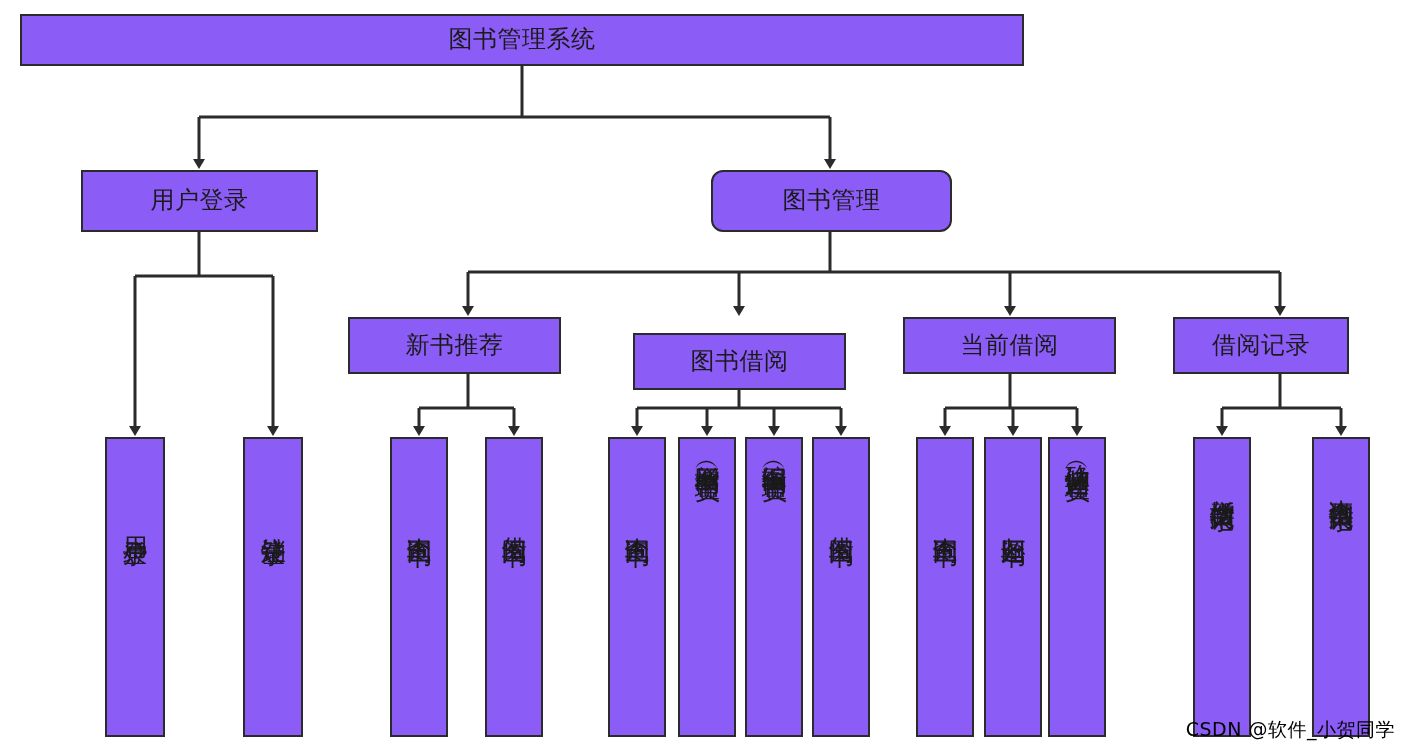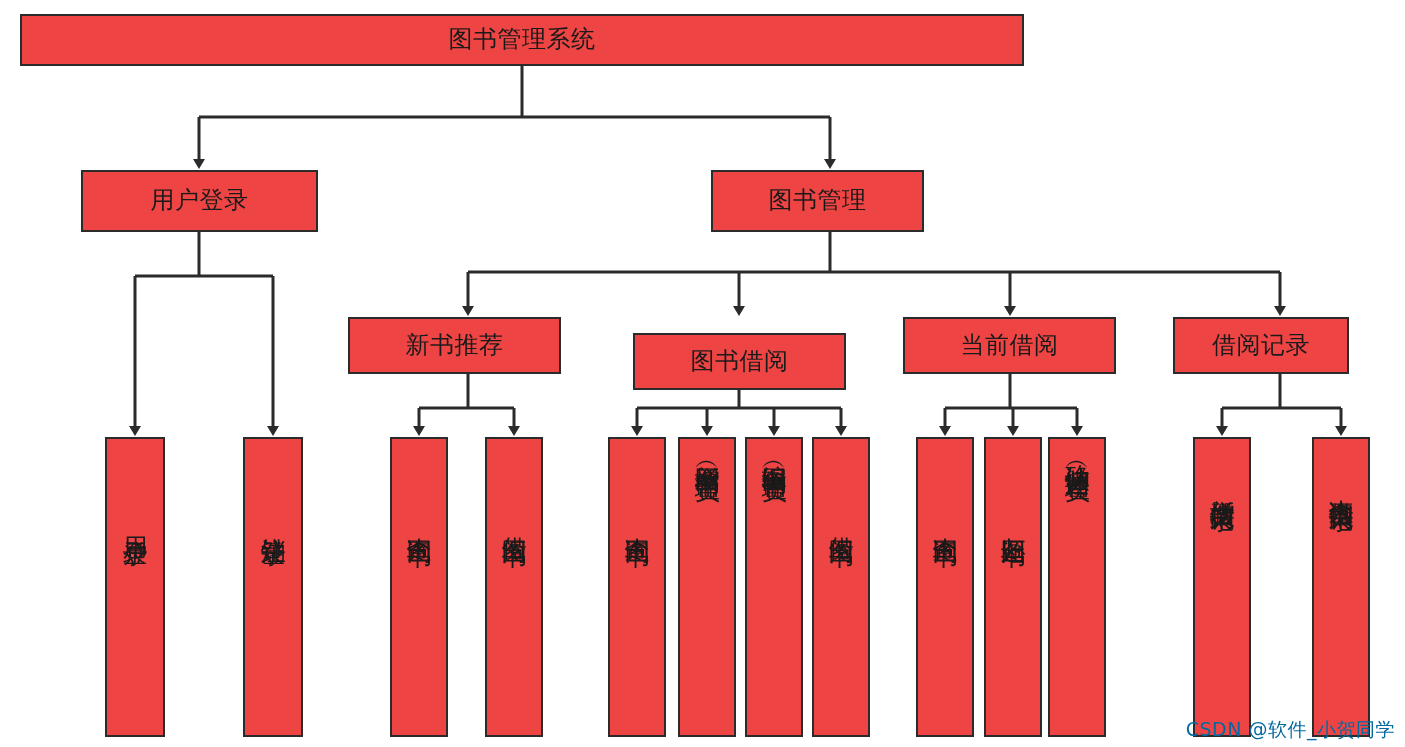--- a/index.html
+++ b/index.html
@@ -21,21 +21,21 @@
     position: absolute;
     left: 0;
     top: 0;
     width: 1405px;
     height: 747px;
     pointer-events: none;
   }
   .node {
     position: absolute;
     box-sizing: border-box;
-    background: #ef4444;
+    background: #8b5cf6;
     border: 2.5px solid #2b2b2b;
     display: flex;
     align-items: center;
     justify-content: center;
     color: #1a1a1a;
   }
   .node.horiz .label {
     font-size: 24px;
     line-height: 1.15;
     letter-spacing: 0.5px;
@@ -53,21 +53,21 @@
     text-orientation: upright;
     letter-spacing: 2px;
     white-space: nowrap;
     color: #1a1a1a;
   }
   .watermark {
     position: absolute;
     right: 10px;
     bottom: 4px;
     font-size: 19px;
-    color: #0369a1;
+    color: #000000;
     white-space: nowrap;
     letter-spacing: 0.5px;
   }
 </style>
 </head>
 <body>
 
 <div id="canvas">
 
   <svg class="edges" viewBox="0 0 1405 747" xmlns="http://www.w3.org/2000/svg">
@@ -124,21 +124,21 @@
   </svg>
 
   <div class="node horiz" style="left:20px; top:14px; width:1004px; height:52px;">
     <span class="label">图书管理系统</span>
   </div>
 
   <div class="node horiz" style="left:81px; top:170px; width:237px; height:62px;">
     <span class="label">用户登录</span>
   </div>
 
-  <div class="node horiz" style="left:711px; top:170px; width:213px; height:62px;">
+  <div class="node horiz" style="left:711px; top:170px; width:241px; height:62px;border-radius:12px;">
     <span class="label">图书管理</span>
   </div>
 
   <div class="node horiz" style="left:348px; top:317px; width:213px; height:57px;">
     <span class="label">新书推荐</span>
   </div>
 
   <div class="node horiz" style="left:633px; top:317px; width:213px; height:57px;margin-top:16px;">
     <span class="label">图书借阅</span>
   </div>

